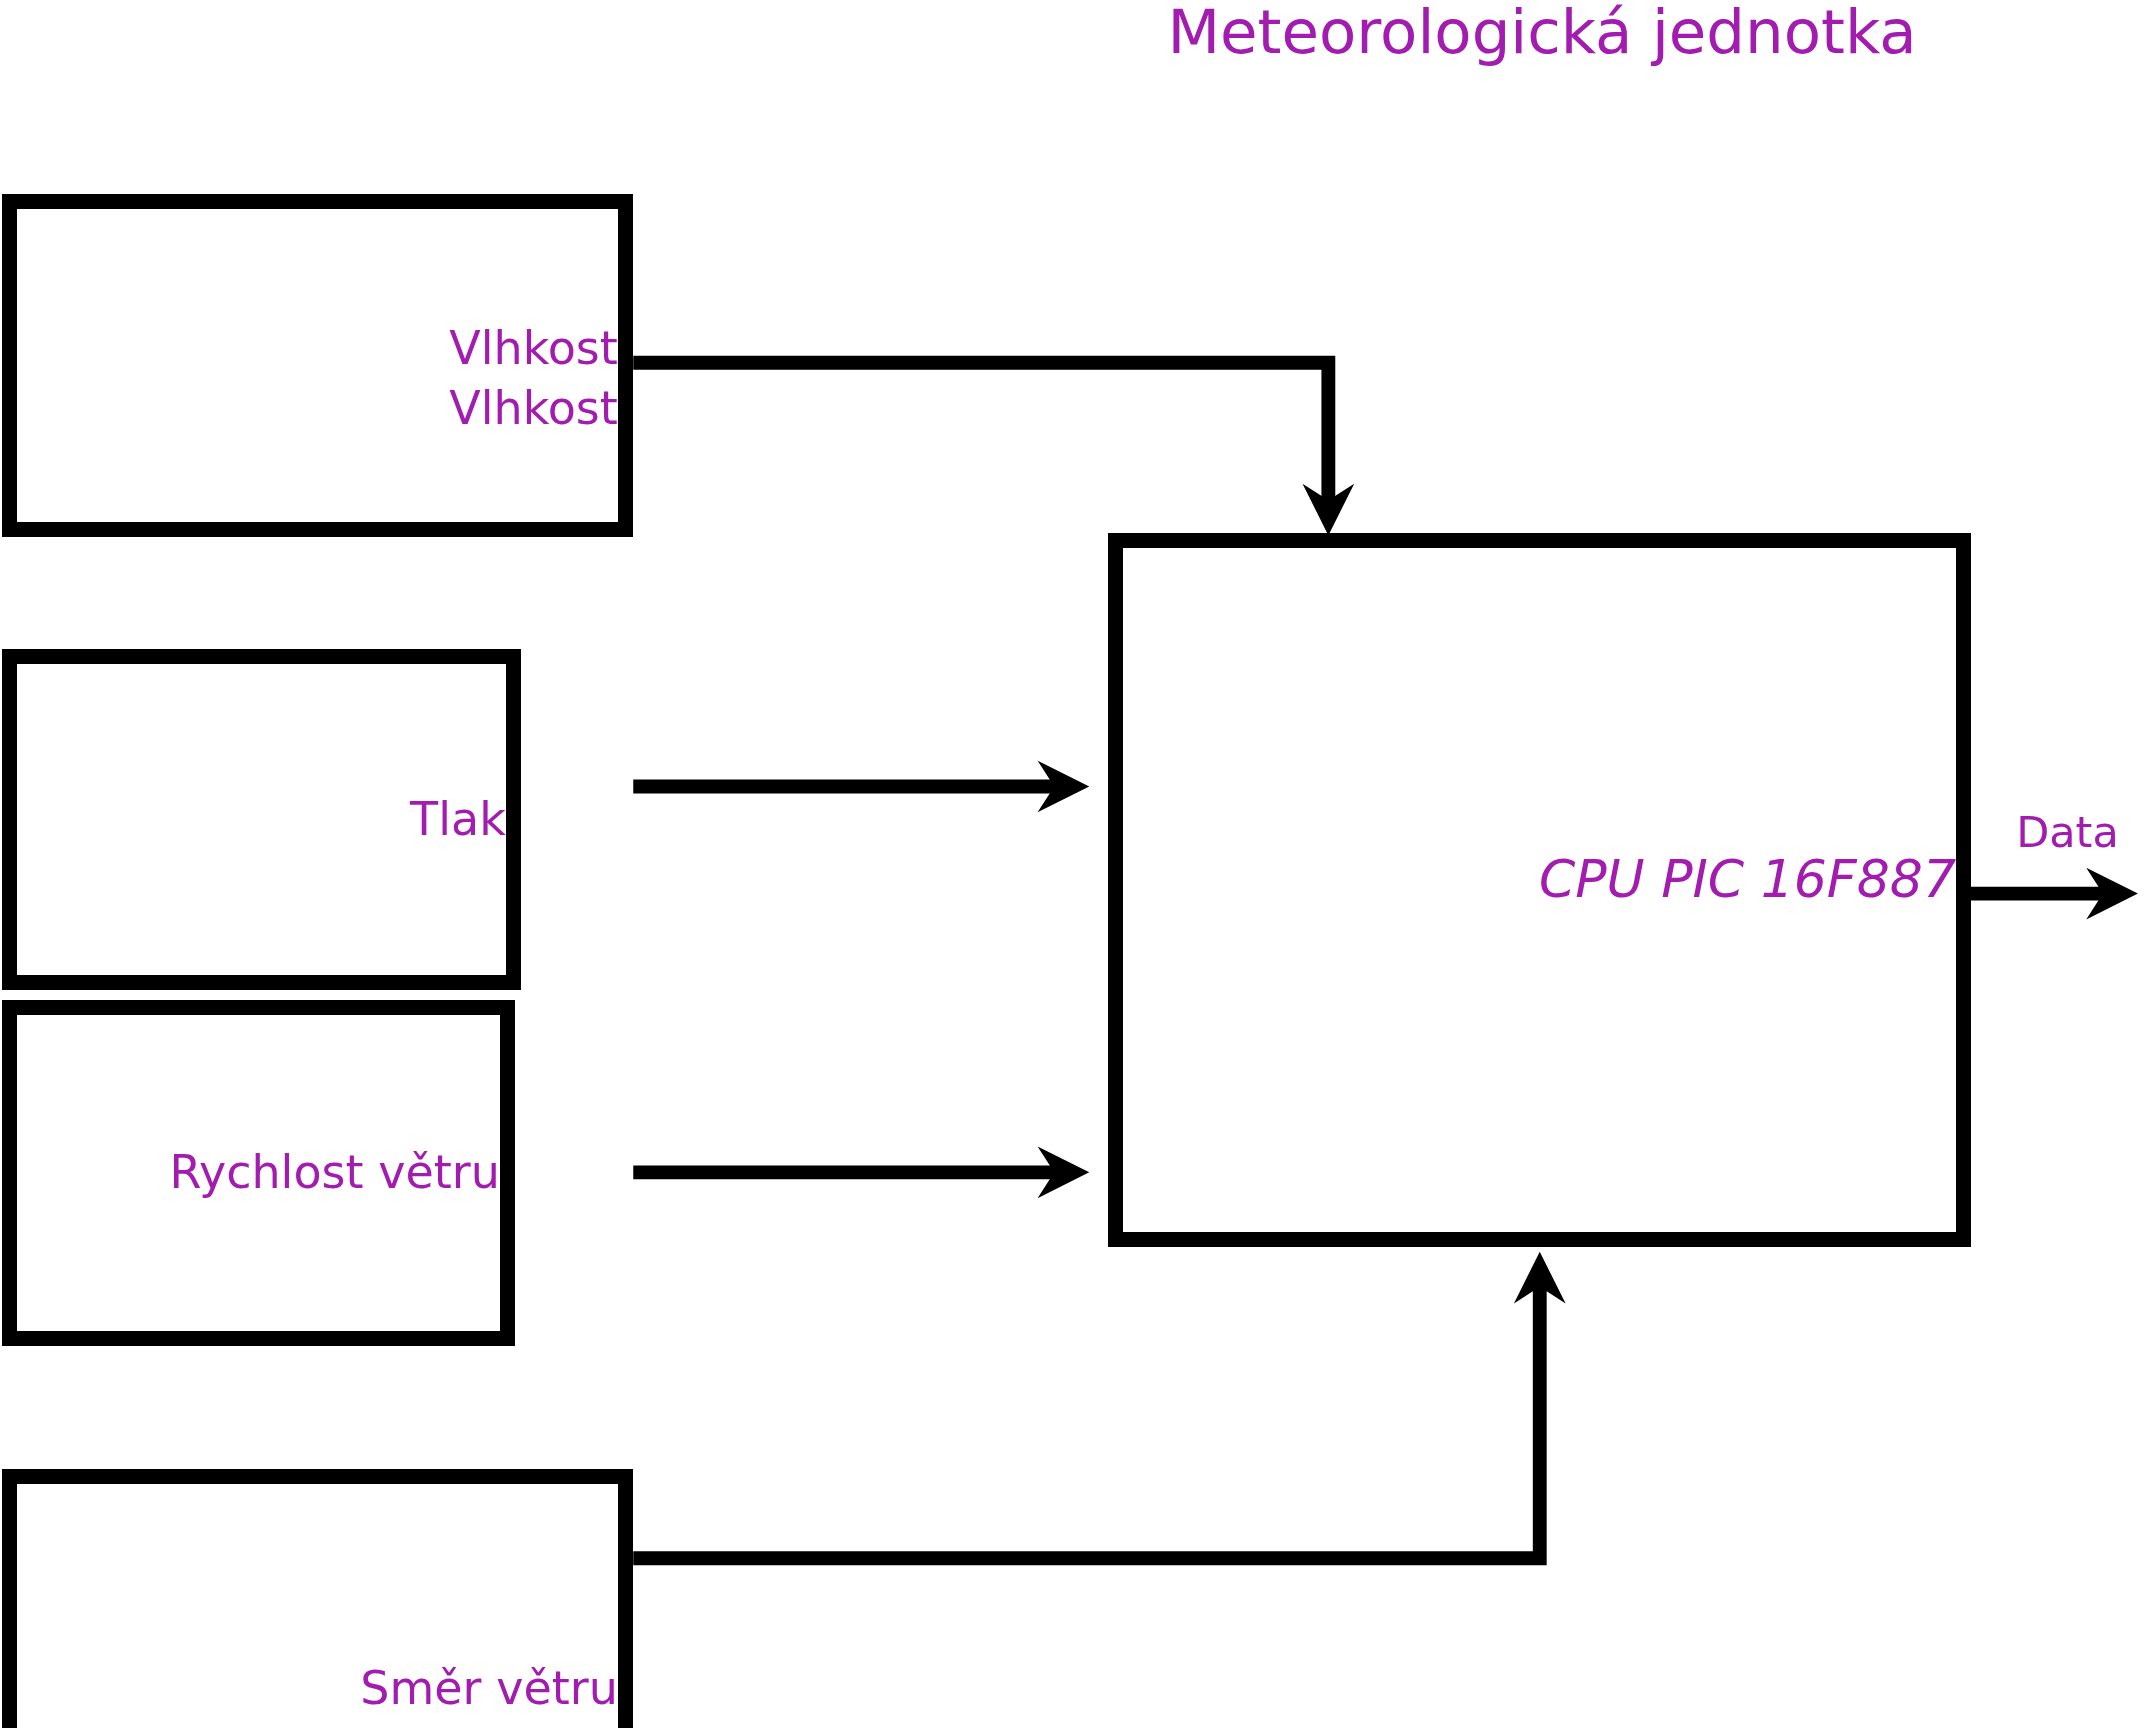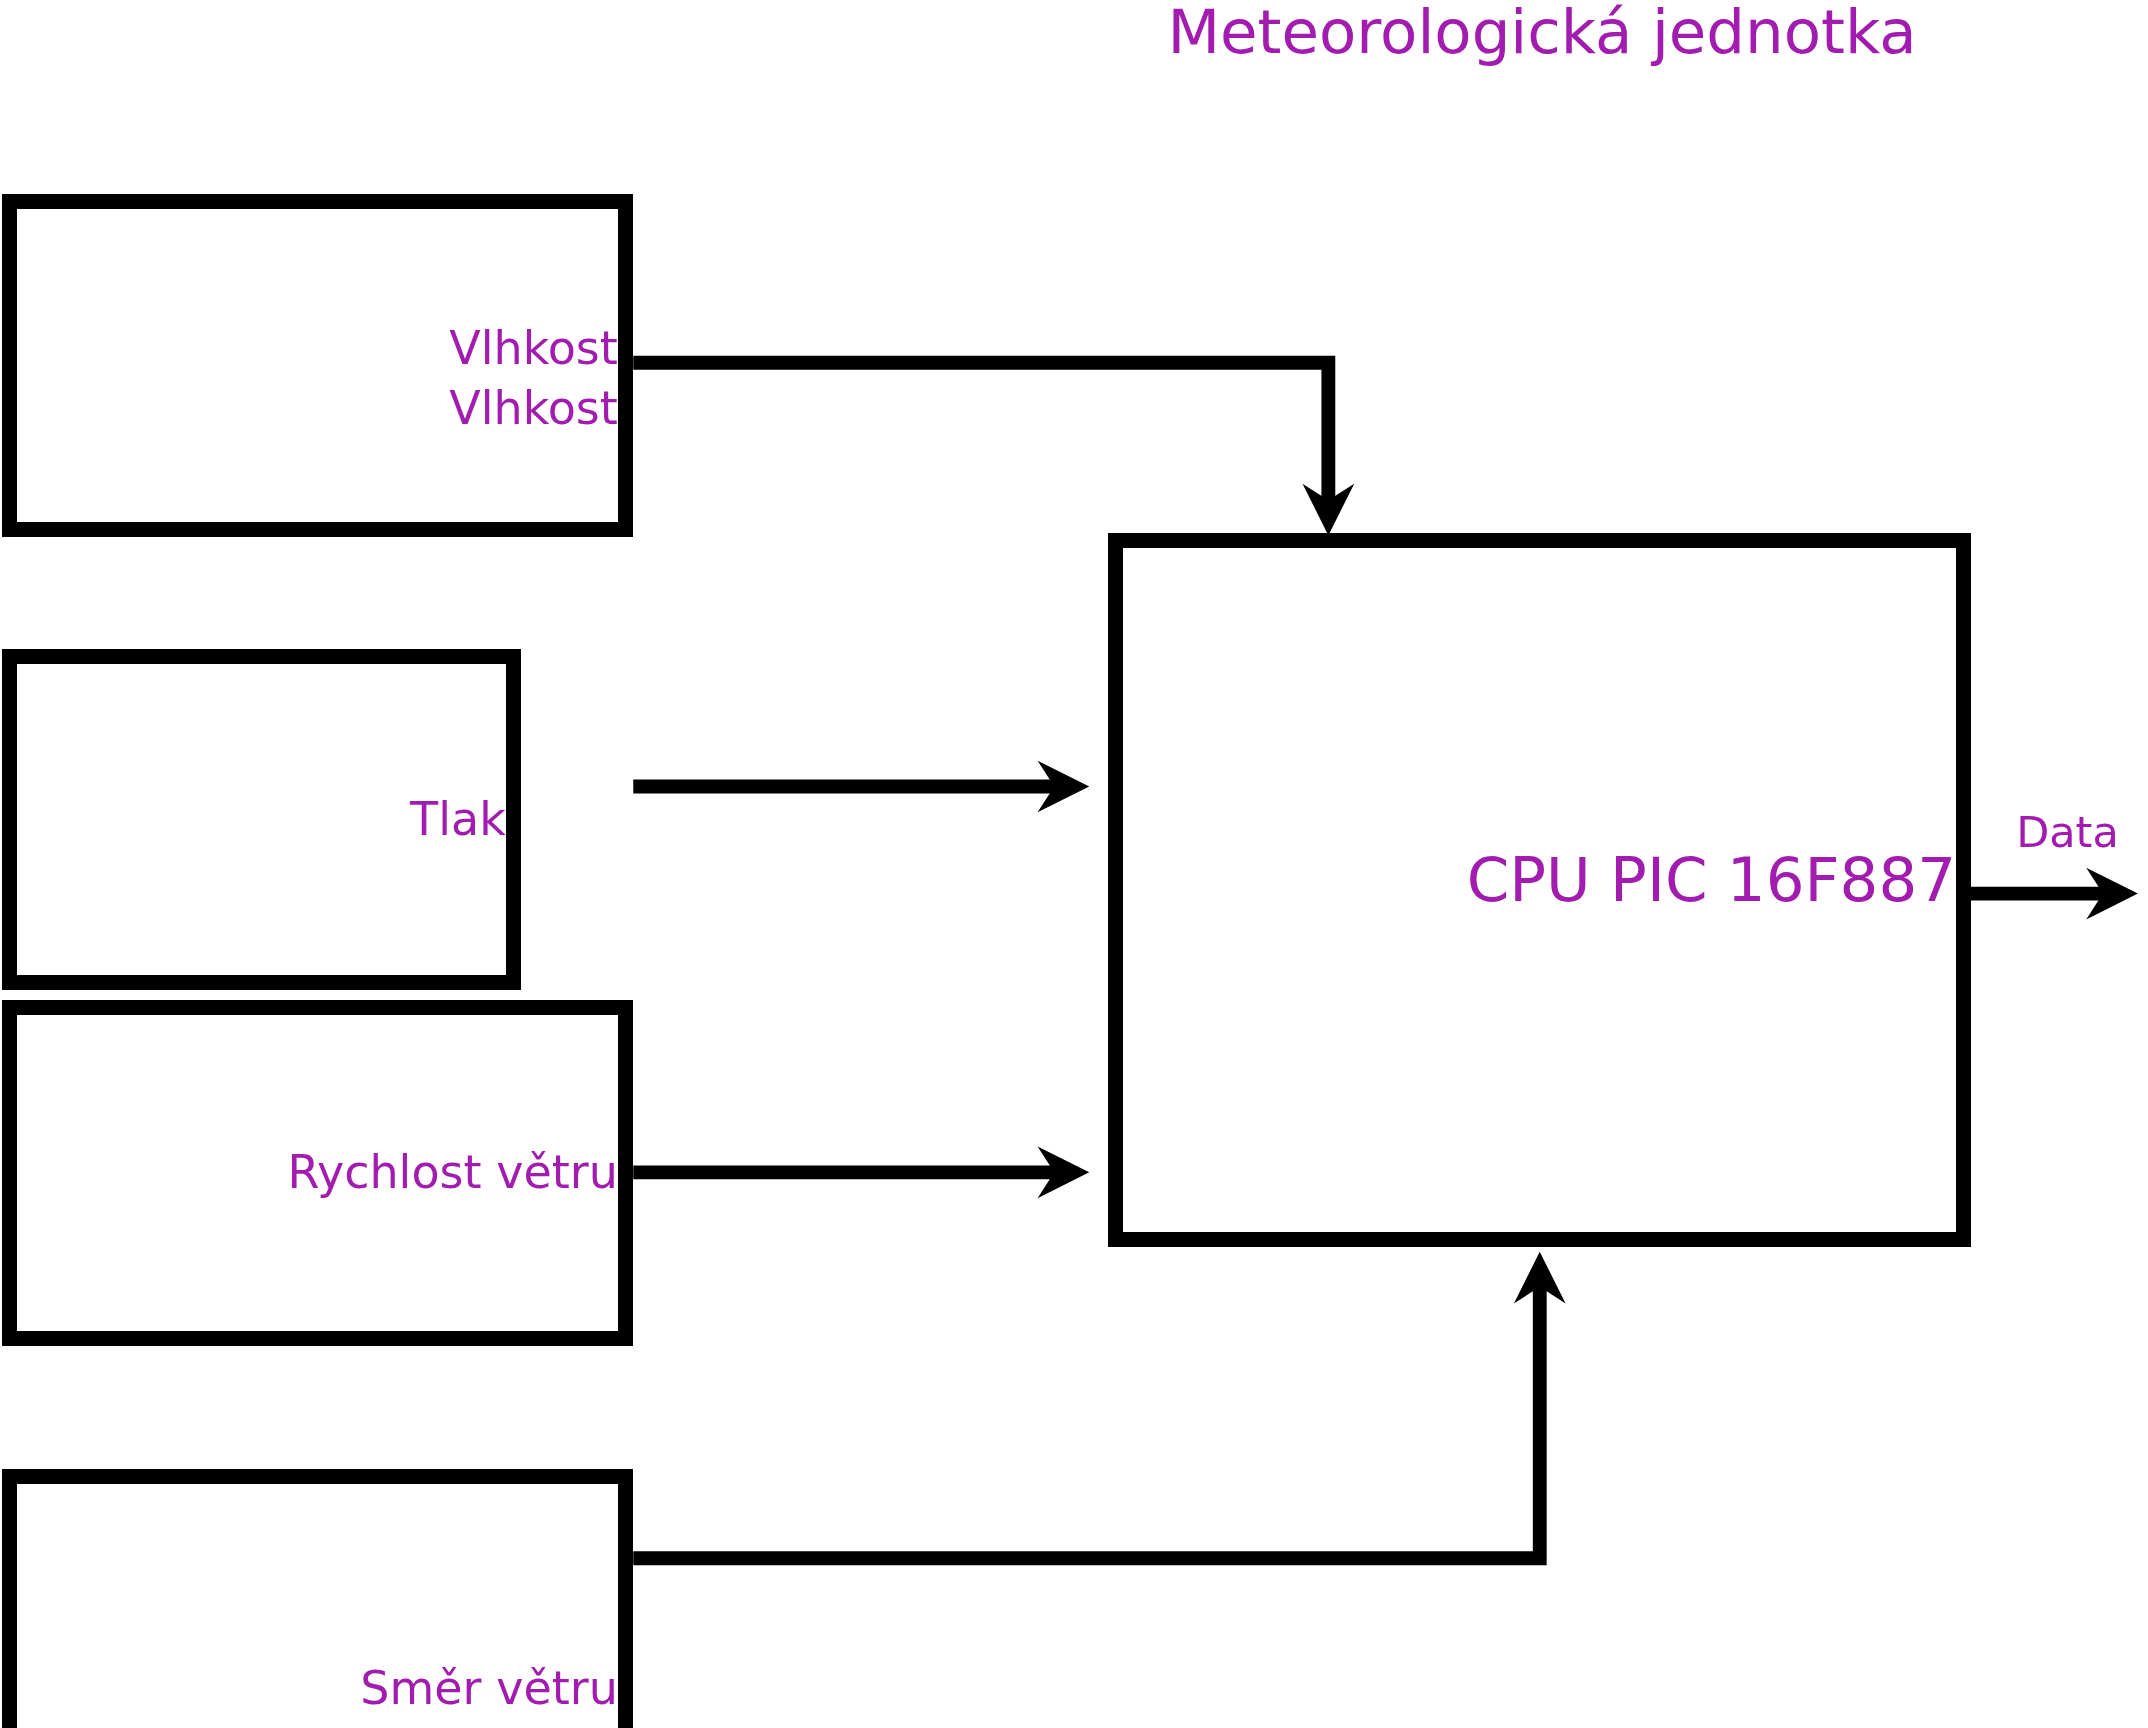--- a/index.html
+++ b/index.html
@@ -36,27 +36,28 @@
     justify-content: flex-end;
     text-align: center;
   }
   .sensor-label {
     font-size: 46px;
     line-height: 1.3;
   }
   .box.b1 { left: 1.8px;  top: 194px;  width: 631px; height: 343px; }
   .box.b1 .sensor-label { padding-top: 26px; }
   .box.b2 { left: 1.8px;  top: 617px;  width: 519px; height: 341px; margin-top: 32px; }
-  .box.b3 { left: 1.8px;  top: 1000px; width: 631px; height: 346px; }
+  .box.b3 { left: 1.8px;  top: 1000px; width: 513px; height: 346px; }
   .box.b4 { left: 1.8px;  top: 1469px; width: 631px; height: 440px; }
   .box.cpu { left: 1108px; top: 533px; width: 863px; height: 714px; }
   .cpu-label {
-    font-size: 61px;
+    font-size: 52px;
     padding-bottom: 22px;
     white-space: nowrap;
+    font-style: italic;
   }
   .data-label {
     position: absolute;
     left: 1975px;
     top: 807px;
     width: 185px;
     text-align: center;
     font-size: 43px;
     line-height: 1.2;
   }

